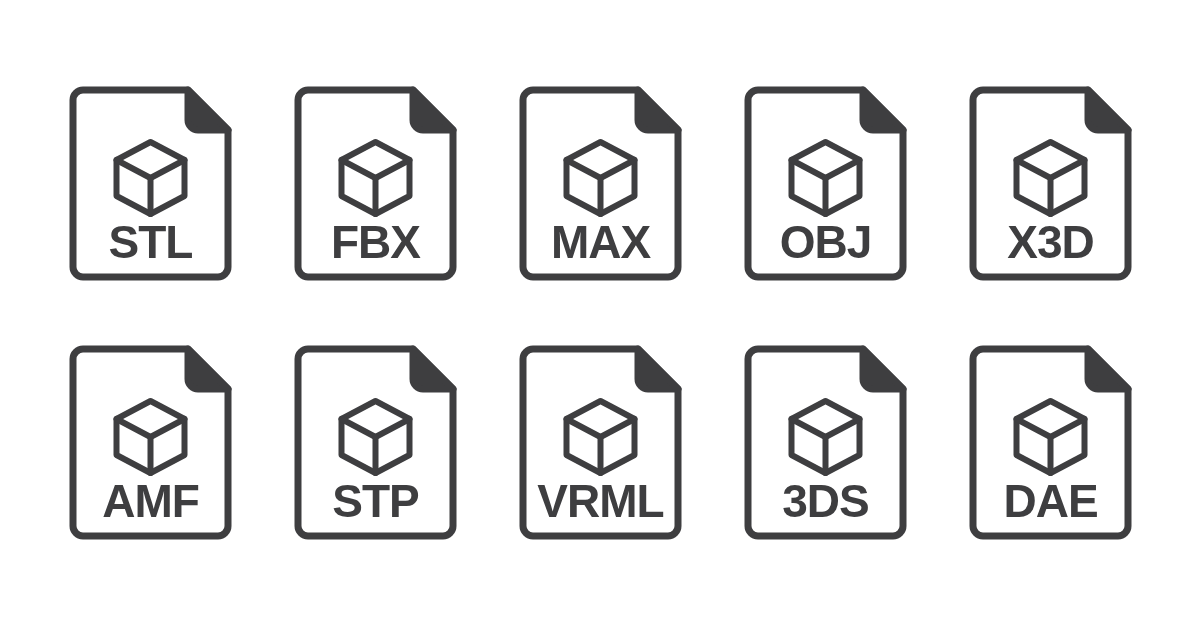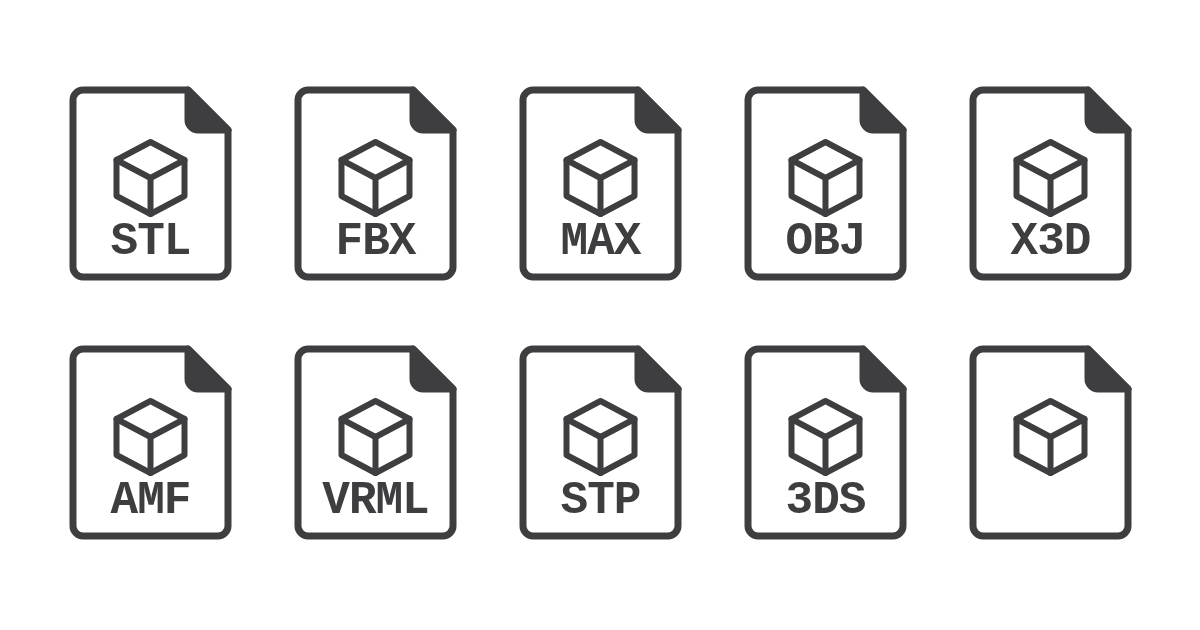--- a/index.html
+++ b/index.html
@@ -6,21 +6,21 @@
     margin: 0;
     padding: 0;
     background: #ffffff;
   }
   #page {
     position: relative;
     width: 1200px;
     height: 618px;
     background: #ffffff;
     overflow: hidden;
-    font-family: Liberation Mono, monospace;
+    font-family: Liberation Sans, sans-serif;
   }
   .icon-row {
     position: absolute;
     left: 73px;
     display: flex;
     gap: 70px;
   }
   .icon-row.row-0 { top: 90px; }
   .icon-row.row-1 { top: 349px; align-items: center; }
   .cell {
@@ -153,51 +153,52 @@
       <figure class="cell">
     <svg viewBox="0 0 155 187" aria-hidden="true">
       <path class="file-outline" d="M10,0 H115 L155,40 V177 a10,10 0 0 1 -10,10 H10 a10,10 0 0 1 -10,-10 V10 a10,10 0 0 1 10,-10 Z"></path>
       <path class="fold" d="M115,0 L155,40 H125 a10,10 0 0 1 -10,-10 Z"></path>
       <g class="cube">
         <path d="M77.5,52 L111.5,70 V106 L77.5,124 L43.5,106 V70 Z"></path>
         <path d="M43.5,70 L77.5,88 L111.5,70"></path>
         <path d="M77.5,88 V124"></path>
       </g>
     </svg>
+    <figcaption class="format-label">STP</figcaption>
+  </figure>
+      <figure class="cell">
+    <svg viewBox="0 0 155 187" aria-hidden="true">
+      <path class="file-outline" d="M10,0 H115 L155,40 V177 a10,10 0 0 1 -10,10 H10 a10,10 0 0 1 -10,-10 V10 a10,10 0 0 1 10,-10 Z"></path>
+      <path class="fold" d="M115,0 L155,40 H125 a10,10 0 0 1 -10,-10 Z"></path>
+      <g class="cube">
+        <path d="M77.5,52 L111.5,70 V106 L77.5,124 L43.5,106 V70 Z"></path>
+        <path d="M43.5,70 L77.5,88 L111.5,70"></path>
+        <path d="M77.5,88 V124"></path>
+      </g>
+    </svg>
     <figcaption class="format-label">VRML</figcaption>
   </figure>
       <figure class="cell">
     <svg viewBox="0 0 155 187" aria-hidden="true">
       <path class="file-outline" d="M10,0 H115 L155,40 V177 a10,10 0 0 1 -10,10 H10 a10,10 0 0 1 -10,-10 V10 a10,10 0 0 1 10,-10 Z"></path>
       <path class="fold" d="M115,0 L155,40 H125 a10,10 0 0 1 -10,-10 Z"></path>
       <g class="cube">
         <path d="M77.5,52 L111.5,70 V106 L77.5,124 L43.5,106 V70 Z"></path>
         <path d="M43.5,70 L77.5,88 L111.5,70"></path>
         <path d="M77.5,88 V124"></path>
       </g>
     </svg>
-    <figcaption class="format-label">STP</figcaption>
-  </figure>
-      <figure class="cell">
-    <svg viewBox="0 0 155 187" aria-hidden="true">
-      <path class="file-outline" d="M10,0 H115 L155,40 V177 a10,10 0 0 1 -10,10 H10 a10,10 0 0 1 -10,-10 V10 a10,10 0 0 1 10,-10 Z"></path>
-      <path class="fold" d="M115,0 L155,40 H125 a10,10 0 0 1 -10,-10 Z"></path>
-      <g class="cube">
-        <path d="M77.5,52 L111.5,70 V106 L77.5,124 L43.5,106 V70 Z"></path>
-        <path d="M43.5,70 L77.5,88 L111.5,70"></path>
-        <path d="M77.5,88 V124"></path>
-      </g>
-    </svg>
     <figcaption class="format-label">3DS</figcaption>
   </figure>
       <figure class="cell">
     <svg viewBox="0 0 155 187" aria-hidden="true">
       <path class="file-outline" d="M10,0 H115 L155,40 V177 a10,10 0 0 1 -10,10 H10 a10,10 0 0 1 -10,-10 V10 a10,10 0 0 1 10,-10 Z"></path>
       <path class="fold" d="M115,0 L155,40 H125 a10,10 0 0 1 -10,-10 Z"></path>
       <g class="cube">
         <path d="M77.5,52 L111.5,70 V106 L77.5,124 L43.5,106 V70 Z"></path>
         <path d="M43.5,70 L77.5,88 L111.5,70"></path>
         <path d="M77.5,88 V124"></path>
       </g>
     </svg>
+    <figcaption class="format-label">DAE</figcaption>
   </figure>
     </div>
   </div>
 
 </body></html>

